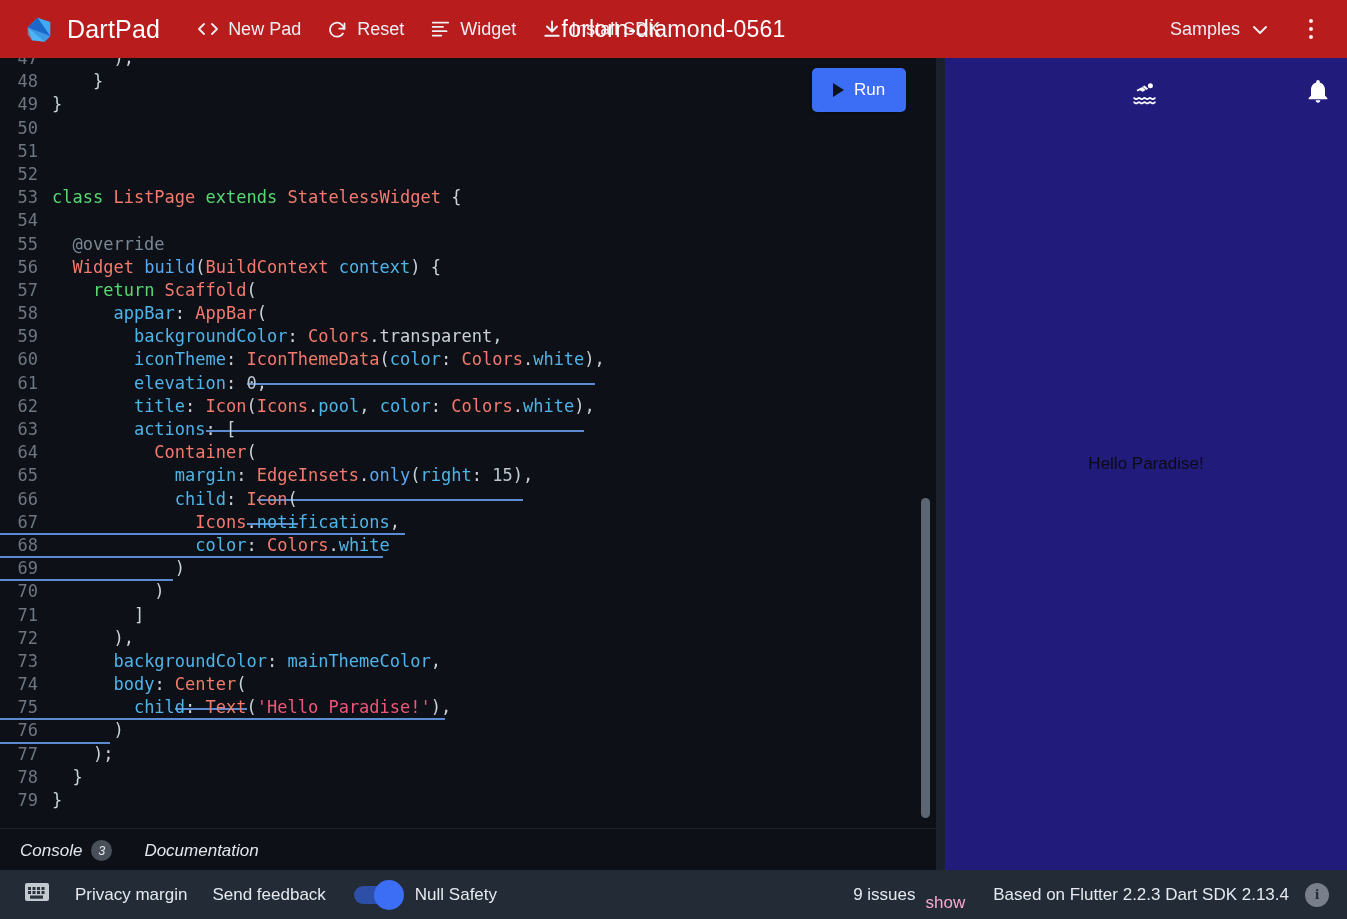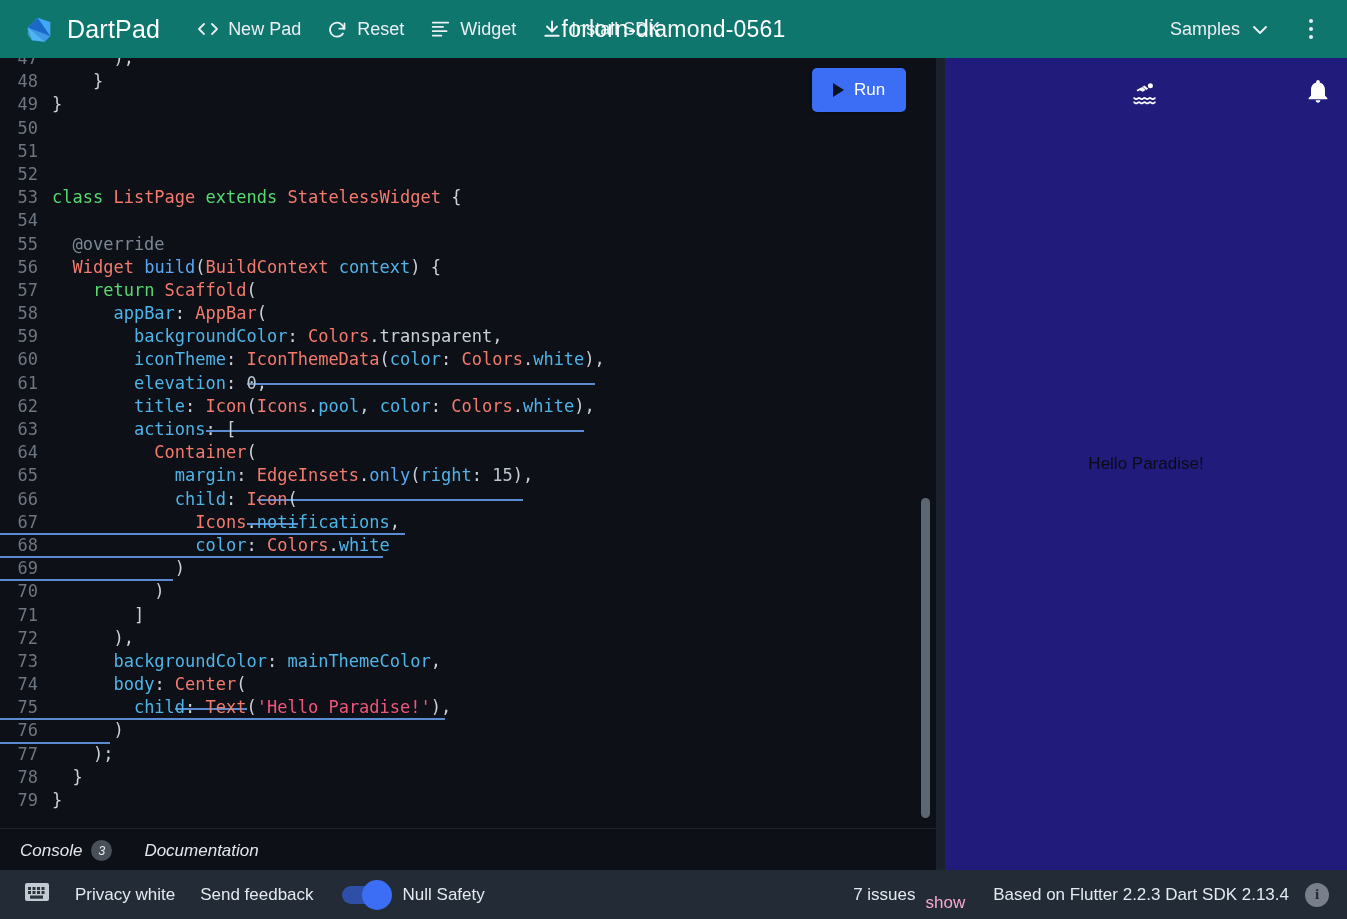--- a/index.html
+++ b/index.html
@@ -7,21 +7,21 @@
     width: 1347px; height: 919px;
     background: #0d1117;
     font-family: "Liberation Sans", sans-serif;
     overflow: hidden;
   }
   #app { position: relative; width: 1347px; height: 919px; }
 
   
   .header {
     position: absolute; left: 0; top: 0; width: 1347px; height: 58px;
-    background: #0f766e;
+    background: #b91c1c;
     display: flex; align-items: center;
     color: #e8eaed;
   }
   .brand { display: flex; align-items: center; gap: 11px; margin-left: 22px; }
   .dart-logo { width: 34px; height: 34px; display: block; }
   .brand-name {
     font-size: 25px; font-weight: 500; letter-spacing: .2px; color: #ffffff;
   }
   .hdr-actions { display: flex; align-items: center; gap: 0px; margin-left: 24px; }
   .hdr-btn {
@@ -313,31 +313,31 @@
           <rect x="13" y="5" width="3" height="3"></rect>
             <rect x="17.5" y="5" width="3" height="3"></rect>
           <rect x="4" y="9" width="3" height="3"></rect>
             <rect x="8.5" y="9" width="3" height="3"></rect>
           <rect x="13" y="9" width="3" height="3"></rect>
             <rect x="17.5" y="9" width="3" height="3"></rect>
           <rect x="6" y="13.5" width="13" height="3.2"></rect>
         </g>
       </svg>
     </span>
-    <span class="foot-link">Privacy white</span>
+    <span class="foot-link">Privacy margin</span>
     <span class="foot-link">Send feedback</span>
 
     <div class="toggle-wrap">
       <span class="toggle">
         <span class="knob"></span>
       </span>
       <span>Null Safety</span>
     </div>
 
     <div class="foot-right">
-      <span class="issues">7 issues</span>
+      <span class="issues">9 issues</span>
       <span class="show-link">show</span>
       <span class="sdk-text">Based on Flutter 2.2.3 Dart SDK 2.13.4</span>
       <span class="info-ico">i</span>
     </div>
   </div>
 
 </div>
 
 </body></html>

